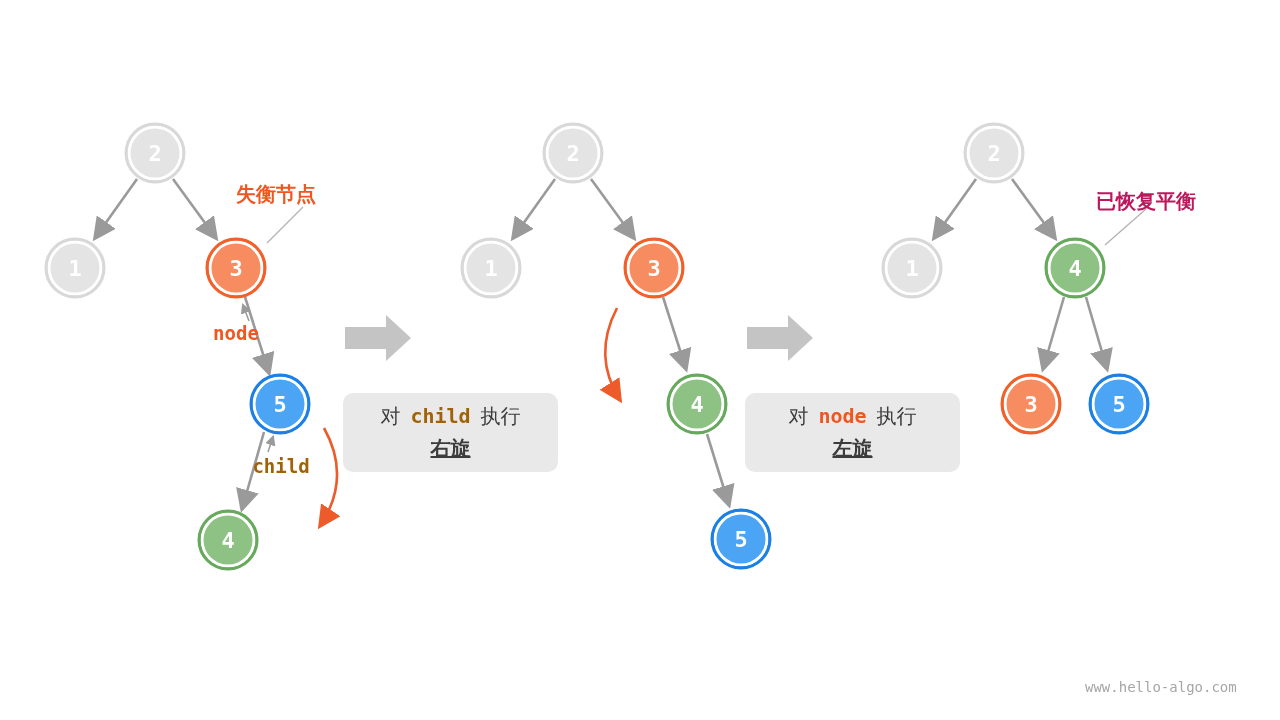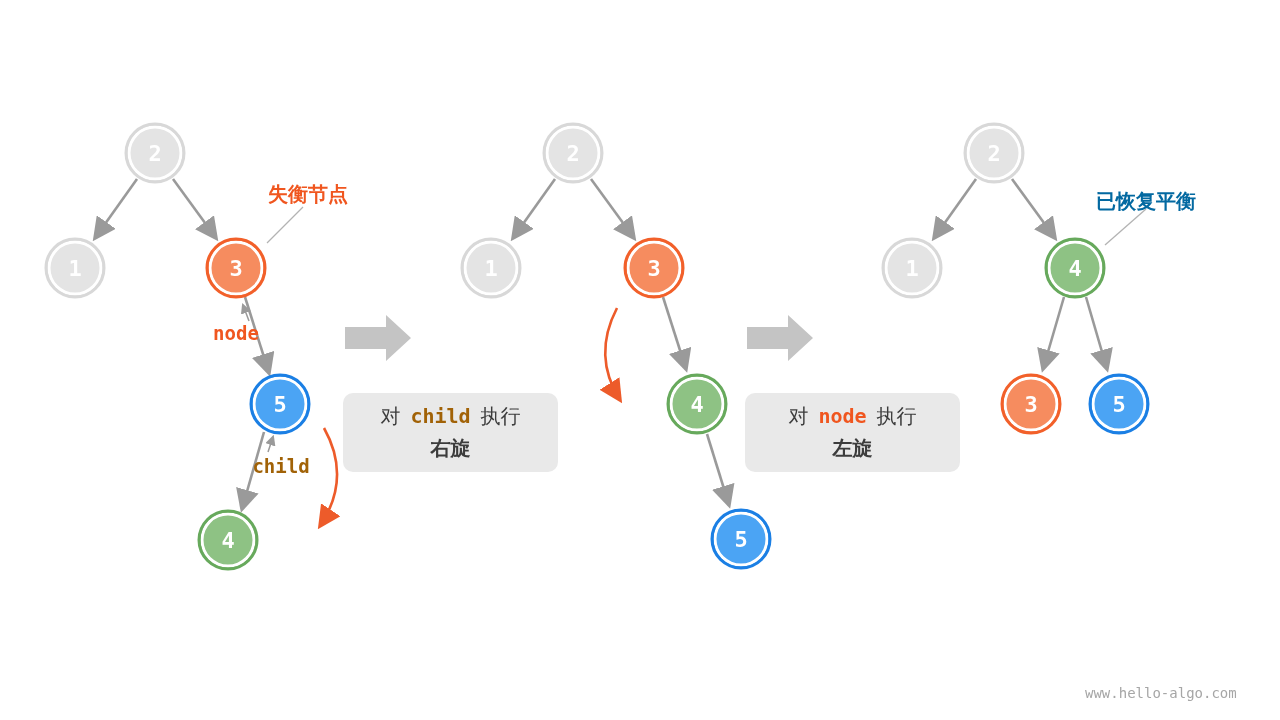--- a/index.html
+++ b/index.html
@@ -24,36 +24,36 @@
   .node.blue   { background:#4BA4F4; border-color:#1B7FE4; }
   .node.green  { background:#8EC284; border-color:#67A95C; }
 
   
   .label { position:absolute; font-weight:bold; white-space:nowrap; }
   .label.cjk  { font-size:20px; }
   .label.mono { font-family:"DejaVu Sans Mono", monospace; font-size:19px;
                 transform:translate(-50%,-50%); }
   .orange-text { color:#F0561F; }
   .blue-text   { color:#a16207; }
-  .green-text  { color:#0369a1; }
+  .green-text  { color:#be185d; }
 
   
   .caption {
     position:absolute; width:215px; height:79px; background:#E9E9E9;
     border-radius:10px; display:flex; flex-direction:column;
     align-items:center; justify-content:center; gap:5px;
     color:#3C3C3C; font-size:20px;
   }
   .caption .line1 { display:flex; align-items:baseline; gap:10px; font-weight:500; }
   .caption .code  { font-family:"DejaVu Sans Mono", monospace; font-weight:bold; }
-  .caption .action { font-weight:bold; }
+  .caption .action { font-weight:bold;text-decoration:underline; }
 
   .watermark {
     position:absolute; left:1085px; top:679px;
-    font:14px "DejaVu Sans Mono", monospace; color:#A6A6A6;margin-top:6px;
+    font:14px "DejaVu Sans Mono", monospace; color:#A6A6A6;
   }
 </style>
 </head>
 <body>
 
 <div class="canvas">
 
   <svg class="overlay" viewBox="0 0 1280 720">
     <defs>
       <marker id="arrow-gray" markerWidth="9" markerHeight="9" refX="7.5" refY="4.5" orient="auto">
@@ -111,21 +111,21 @@
   <div class="node orange" style="left:654px;top:268px">3</div>
   <div class="node green" style="left:697px;top:404px">4</div>
   <div class="node blue" style="left:741px;top:539px">5</div>
 
   <div class="node gray" style="left:994px;top:153px">2</div>
   <div class="node gray" style="left:912px;top:268px">1</div>
   <div class="node green" style="left:1075px;top:268px">4</div>
   <div class="node orange" style="left:1031px;top:404px">3</div>
   <div class="node blue" style="left:1119px;top:404px">5</div>
 
-  <div class="label cjk orange-text" style="left:268px;top:181px">失衡节点</div>
+  <div class="label cjk orange-text" style="left:236px;top:181px">失衡节点</div>
   <div class="label mono orange-text" style="left:236px;top:333px">node</div>
   <div class="label mono blue-text" style="left:281px;top:466px">child</div>
   <div class="label cjk green-text" style="left:1096px;top:188px">已恢复平衡</div>
 
   <div class="caption" style="left:343px;top:393px">
     <div class="line1">
       <span>对</span>
       <span class="code blue-text">child</span>
       <span>执行</span>
     </div>

